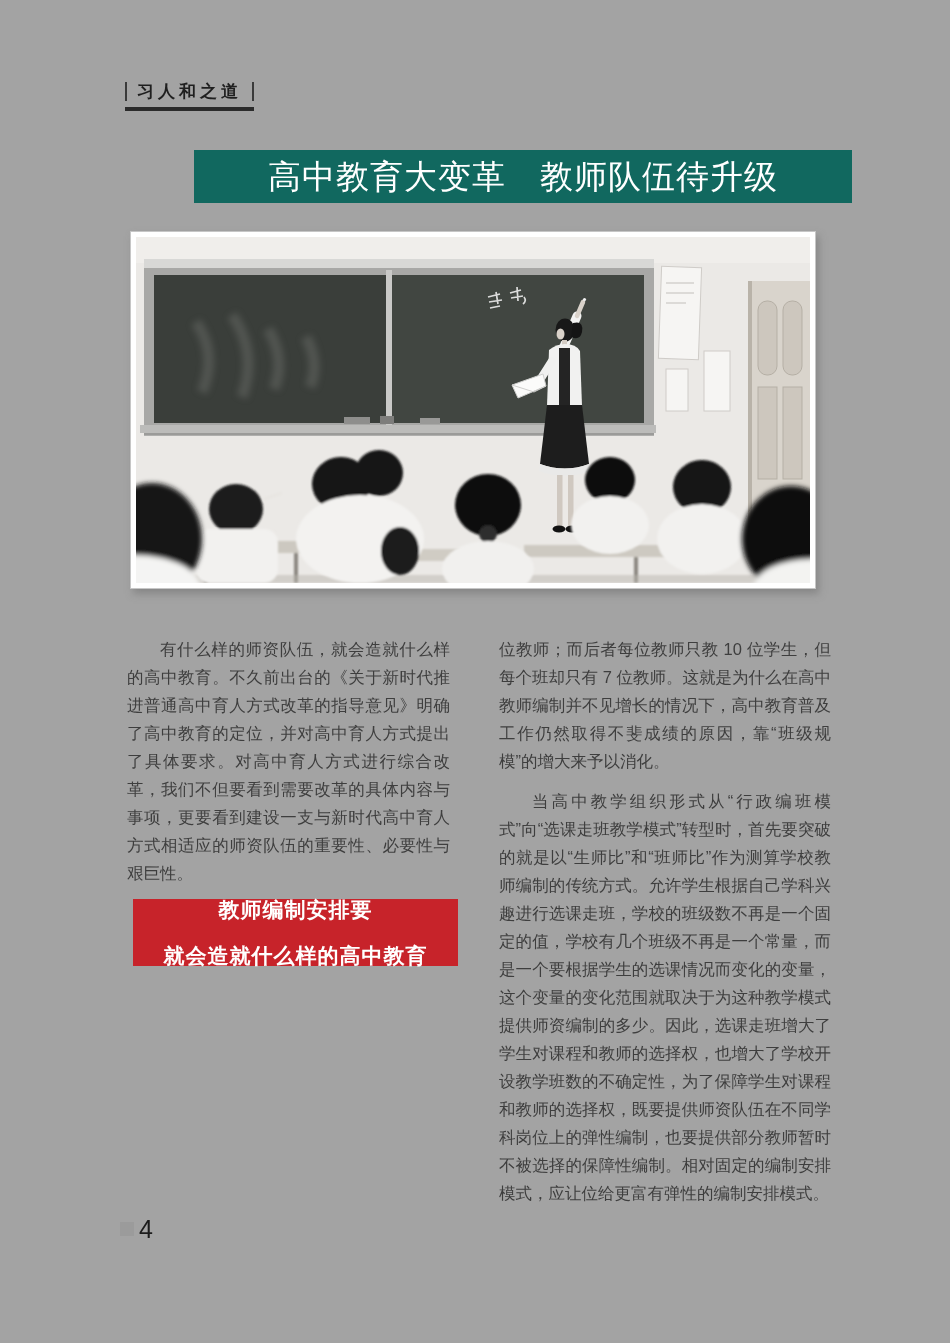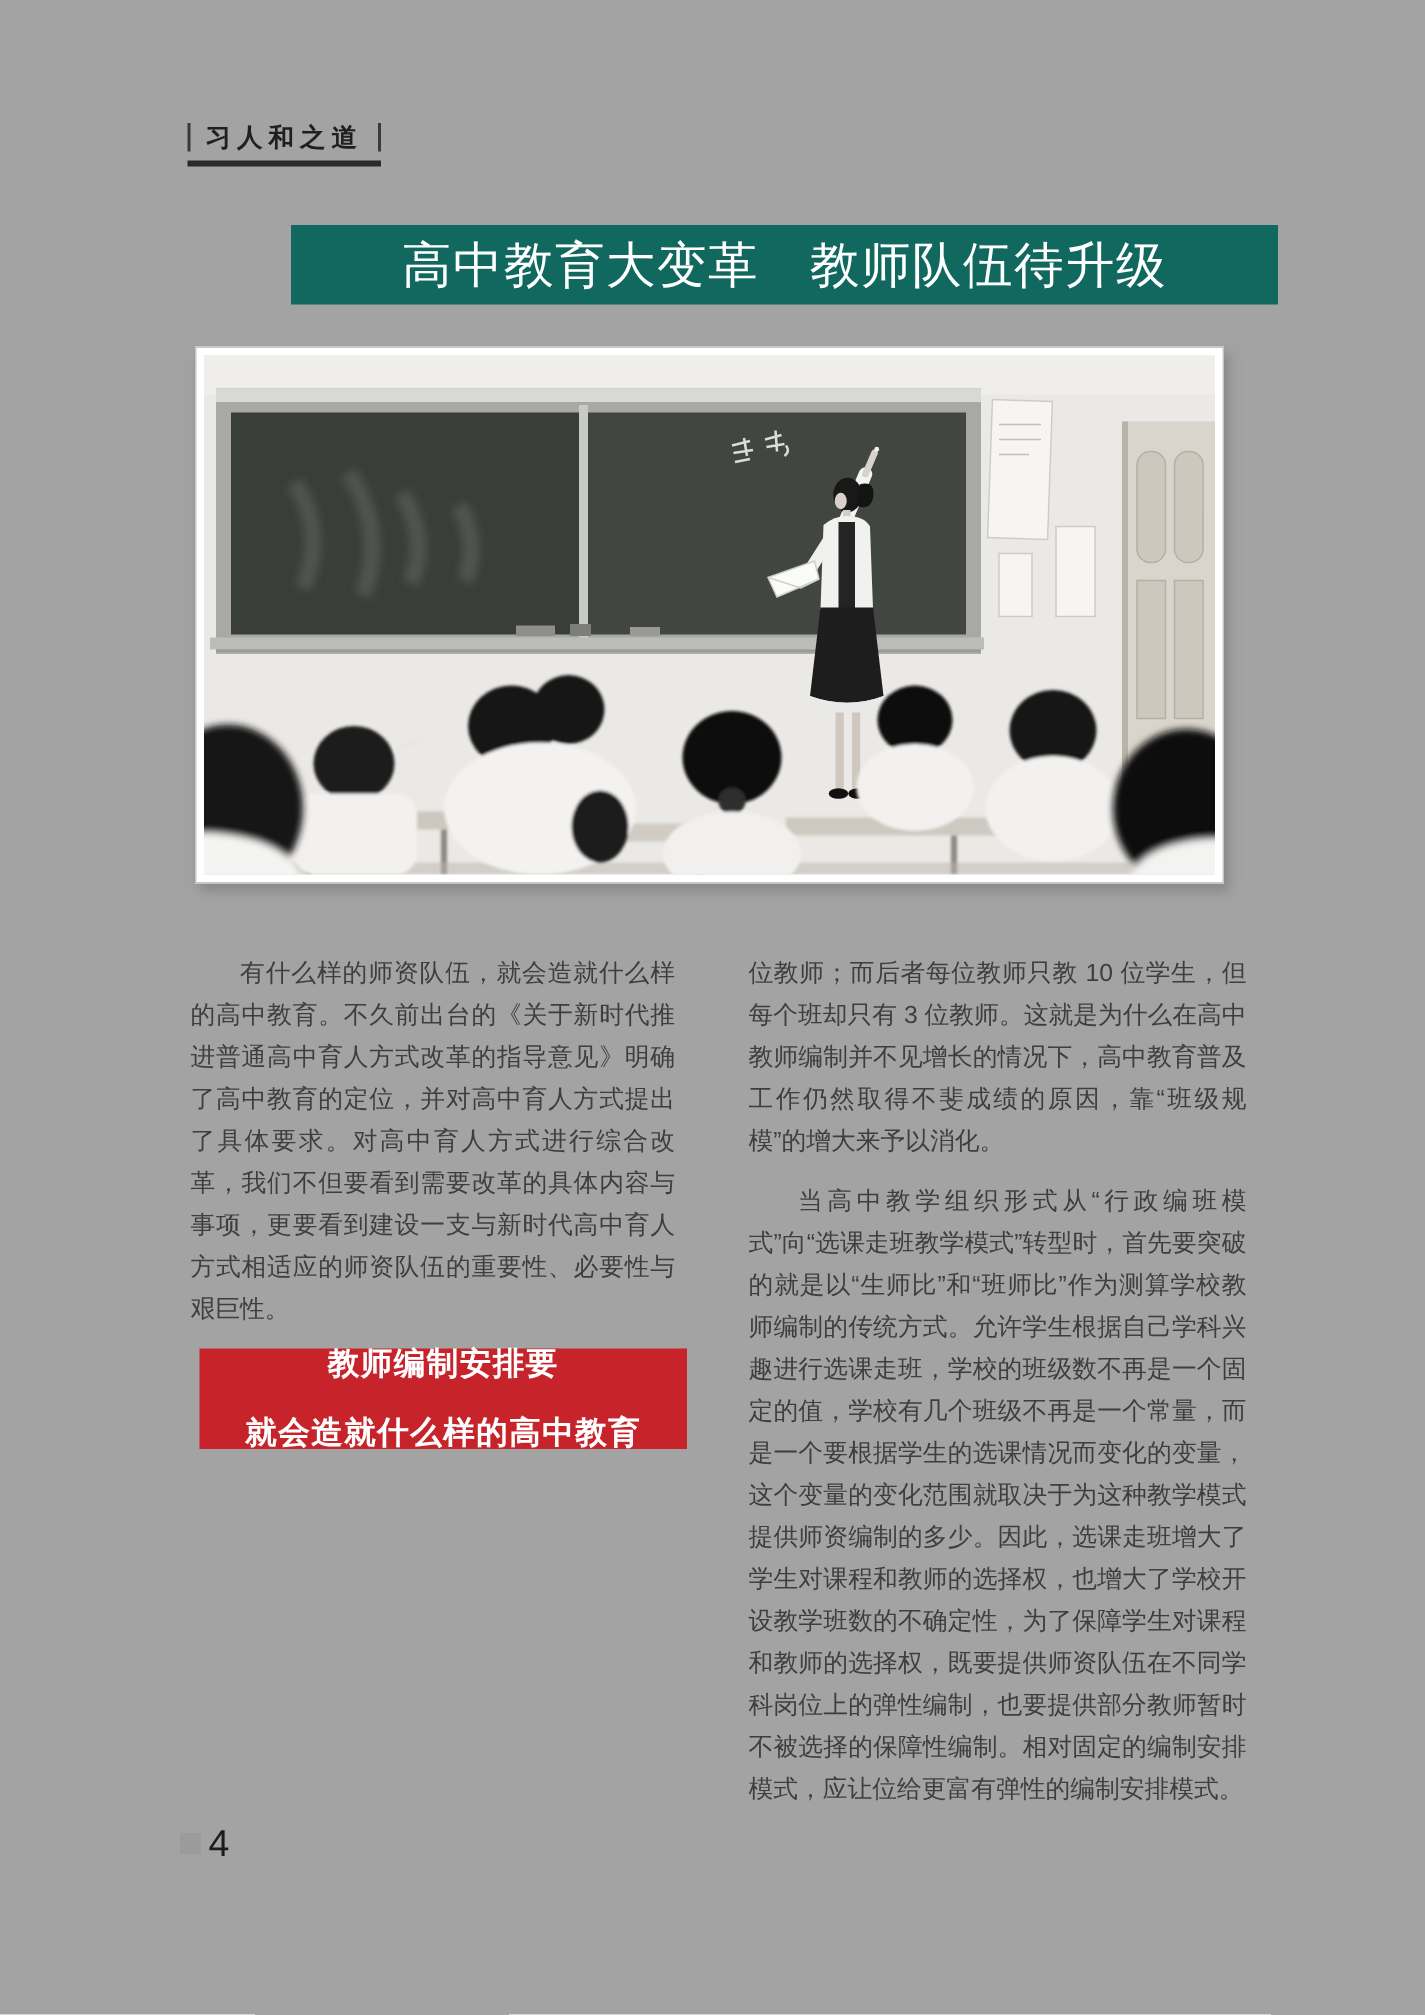--- a/index.html
+++ b/index.html
@@ -168,21 +168,21 @@
 
   <div class="col col-left">
     <p>有什么样的师资队伍，就会造就什么样的高中教育。不久前出台的《关于新时代推进普通高中育人方式改革的指导意见》明确了高中教育的定位，并对高中育人方式提出了具体要求。对高中育人方式进行综合改革，我们不但要看到需要改革的具体内容与事项，更要看到建设一支与新时代高中育人方式相适应的师资队伍的重要性、必要性与艰巨性。</p>
     <div class="red-banner">
       <span>教师编制安排要</span>
       <span>就会造就什么样的高中教育</span>
     </div>
   </div>
 
   <div class="col col-right">
-    <p class="no-indent">位教师；而后者每位教师只教 10 位学生，但每个班却只有 3 位教师。这就是为什么在高中教师编制并不见增长的情况下，高中教育普及工作仍然取得不斐成绩的原因，靠“班级规模”的增大来予以消化。</p>
+    <p class="no-indent">位教师；而后者每位教师只教 10 位学生，但每个班却只有 7 位教师。这就是为什么在高中教师编制并不见增长的情况下，高中教育普及工作仍然取得不斐成绩的原因，靠“班级规模”的增大来予以消化。</p>
     <p>当高中教学组织形式从“行政编班模式”向“选课走班教学模式”转型时，首先要突破的就是以“生师比”和“班师比”作为测算学校教师编制的传统方式。允许学生根据自己学科兴趣进行选课走班，学校的班级数不再是一个固定的值，学校有几个班级不再是一个常量，而是一个要根据学生的选课情况而变化的变量，这个变量的变化范围就取决于为这种教学模式提供师资编制的多少。因此，选课走班增大了学生对课程和教师的选择权，也增大了学校开设教学班数的不确定性，为了保障学生对课程和教师的选择权，既要提供师资队伍在不同学科岗位上的弹性编制，也要提供部分教师暂时不被选择的保障性编制。相对固定的编制安排模式，应让位给更富有弹性的编制安排模式。</p>
   </div>
 
   <div class="footer-left">
     <span class="footer-square"></span>
     <span class="footer-page">4</span>
   </div>
 
 </div>
 

